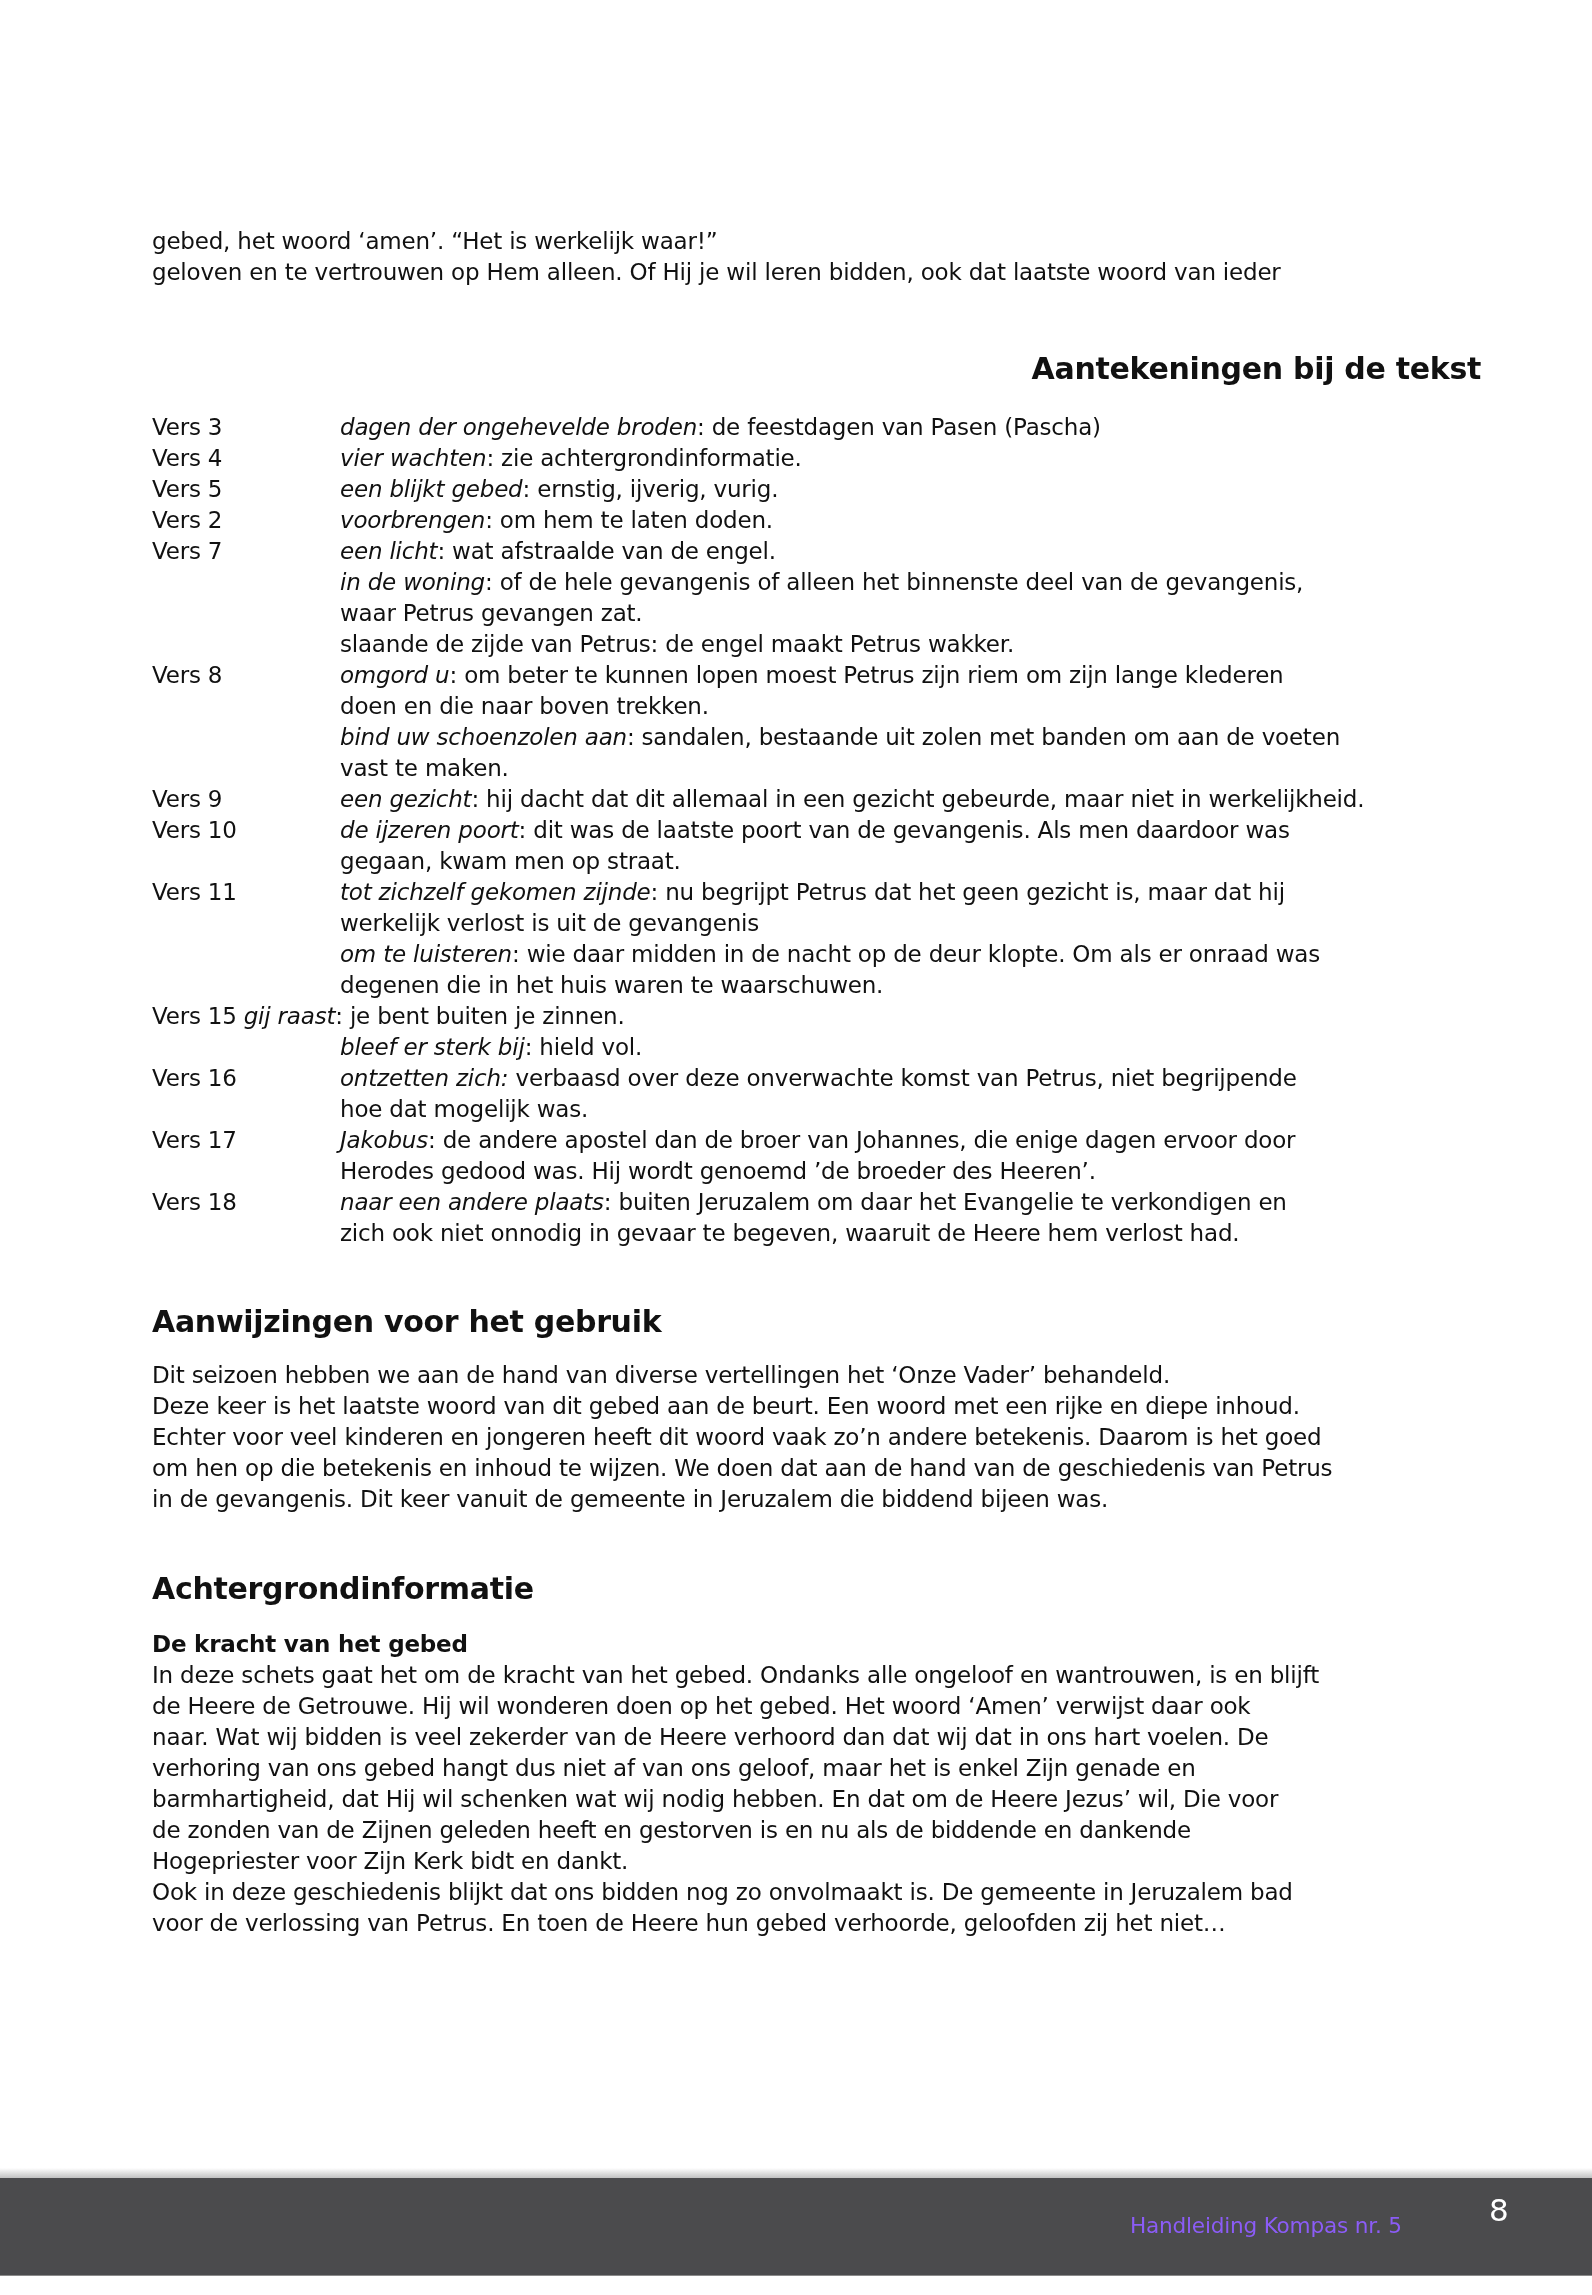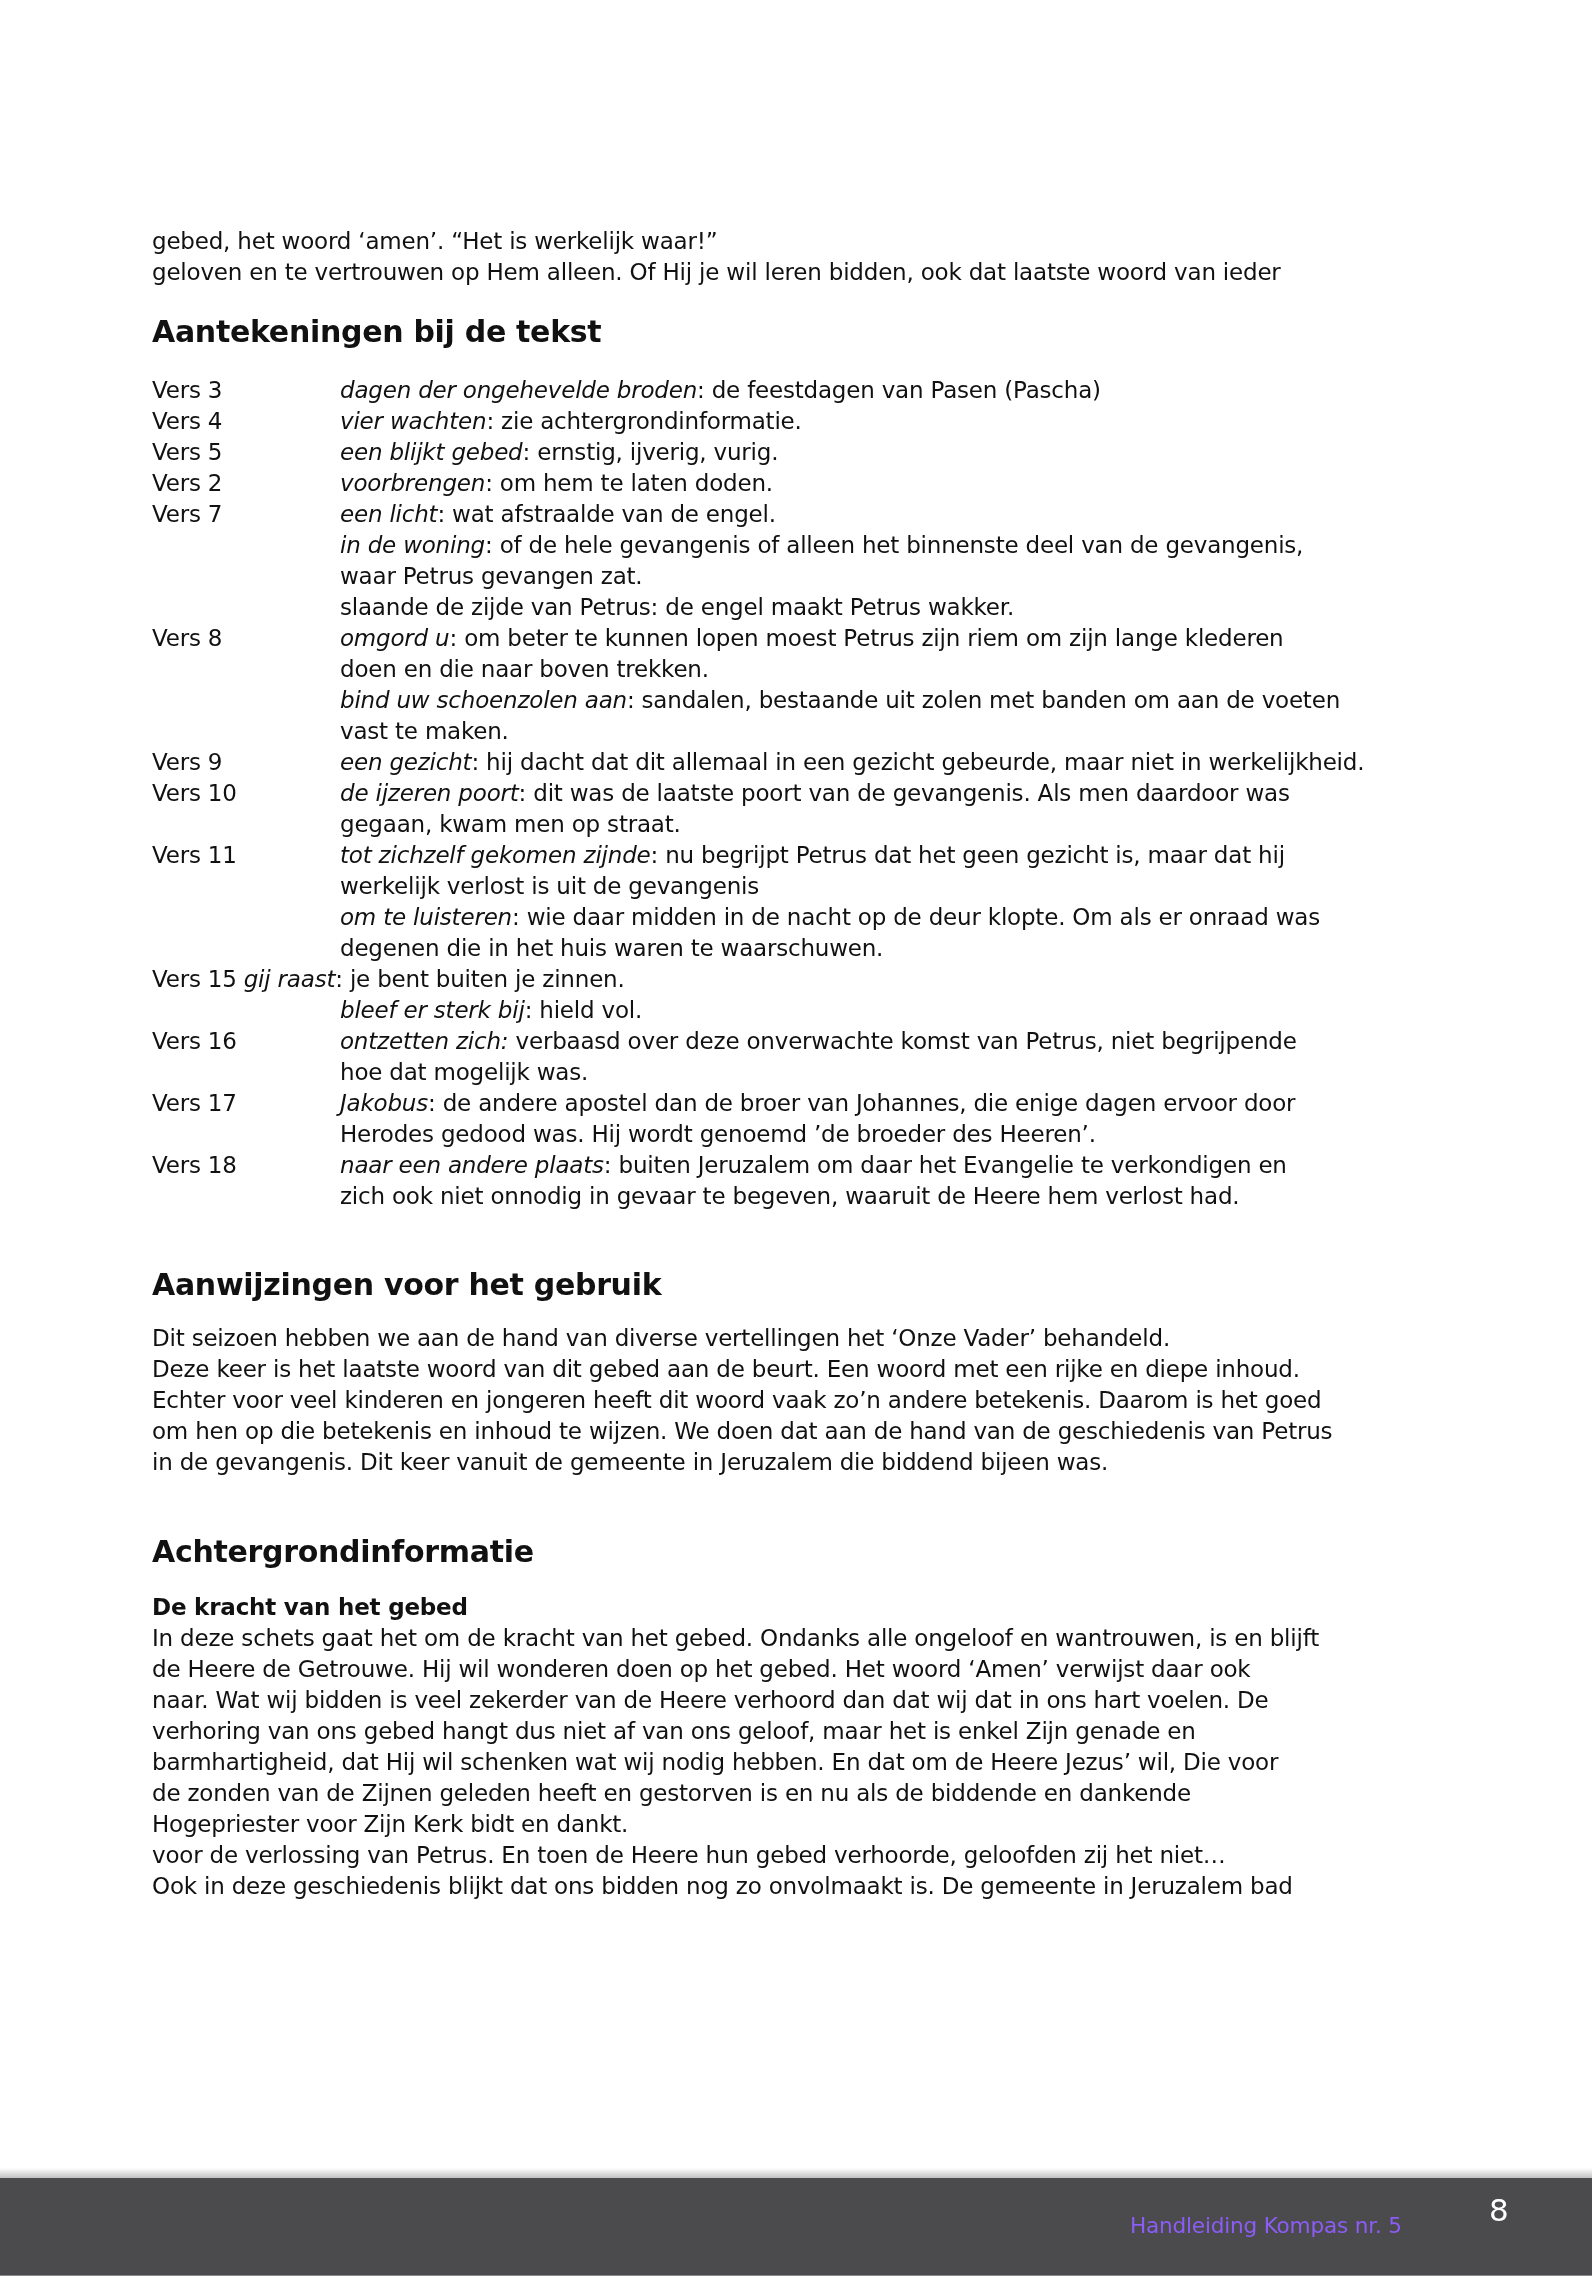--- a/index.html
+++ b/index.html
@@ -92,21 +92,21 @@
 </head>
 <body>
 
 <div class="page">
 
   <div>
     <p class="p">gebed, het woord ‘amen’. “Het is werkelijk waar!”</p>
     <p class="p">geloven en te vertrouwen op Hem alleen. Of Hij je wil leren bidden, ook dat laatste woord van ieder</p>
   </div>
 
-  <h2 class="h2" style="margin-top:25px;">Aantekeningen bij de tekst</h2>
+  <h2 class="h2" style="margin-top:62px;text-align:right;">Aantekeningen bij de tekst</h2>
 
   <div class="notes" style="margin-top:24px;" id="notes">
       <div class="note-row">
         <span class="label">Vers 3</span>
         <span class="body"><em>dagen der ongehevelde broden</em><span>: de feestdagen van Pasen (Pascha)</span></span>
       </div>
       <div class="note-row">
         <span class="label">Vers 4</span>
         <span class="body"><em>vier wachten</em><span>: zie achtergrondinformatie.</span></span>
       </div>
@@ -230,22 +230,22 @@
   <h3 class="h3" style="margin-top:21px;">De kracht van het gebed</h3>
 
   <div>
     <p class="p">In deze schets gaat het om de kracht van het gebed. Ondanks alle ongeloof en wantrouwen, is en blijft</p>
     <p class="p">de Heere de Getrouwe. Hij wil wonderen doen op het gebed. Het woord ‘Amen’ verwijst daar ook</p>
     <p class="p">naar. Wat wij bidden is veel zekerder van de Heere verhoord dan dat wij dat in ons hart voelen. De</p>
     <p class="p">verhoring van ons gebed hangt dus niet af van ons geloof, maar het is enkel Zijn genade en</p>
     <p class="p">barmhartigheid, dat Hij wil schenken wat wij nodig hebben. En dat om de Heere Jezus’ wil, Die voor</p>
     <p class="p">de zonden van de Zijnen geleden heeft en gestorven is en nu als de biddende en dankende</p>
     <p class="p">Hogepriester voor Zijn Kerk bidt en dankt.</p>
+    <p class="p">Ook in deze geschiedenis blijkt dat ons bidden nog zo onvolmaakt is. De gemeente in Jeruzalem bad</p>
     <p class="p">voor de verlossing van Petrus. En toen de Heere hun gebed verhoorde, geloofden zij het niet…</p>
-    <p class="p">Ook in deze geschiedenis blijkt dat ons bidden nog zo onvolmaakt is. De gemeente in Jeruzalem bad</p>
   </div>
 </div>
 
 <div class="footer-fade"></div>
 <div class="footer-bar"></div>
 <div class="footer-title">Handleiding Kompas nr. 5</div>
 <div class="footer-page">8</div>
 
 
 </body></html>

